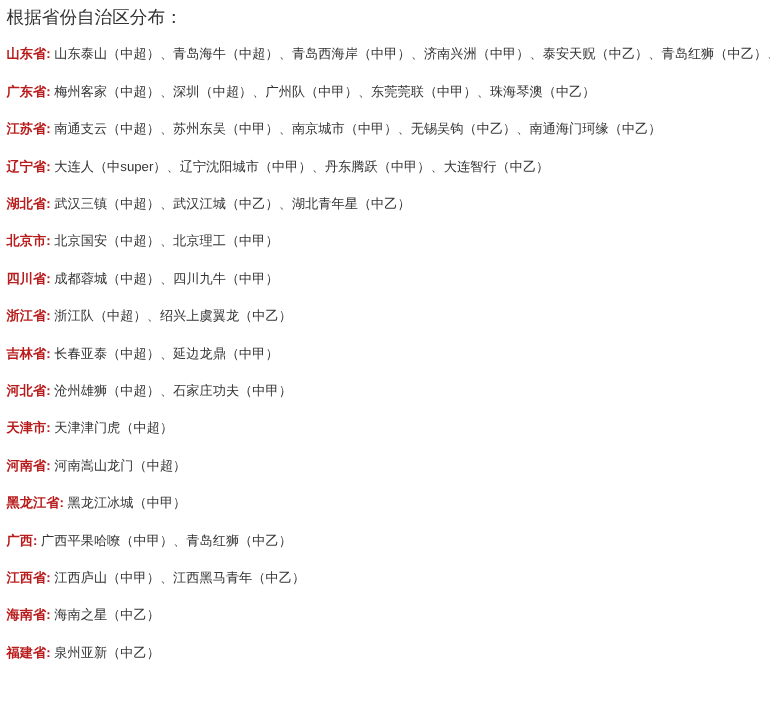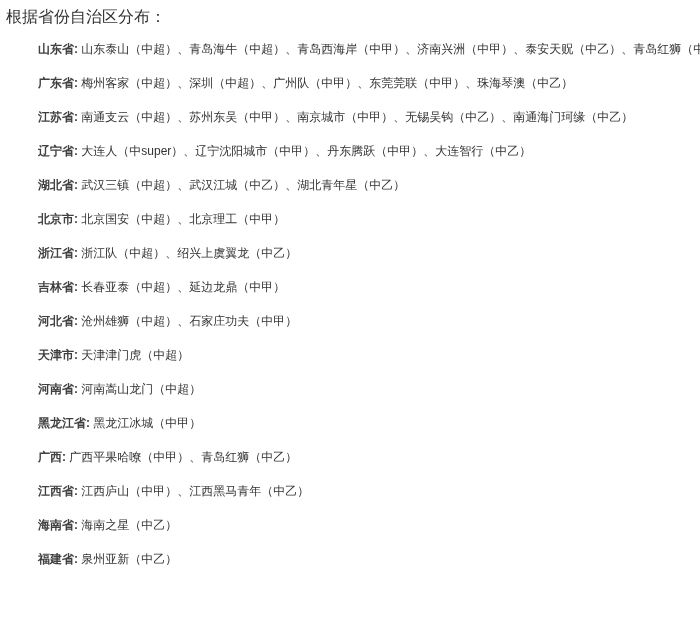--- a/index.html
+++ b/index.html
@@ -29,22 +29,21 @@
   }
   .row {
     line-height: 18px;
     padding: 8px 2px 8px 2px;
     white-space: nowrap;
     font-size: 12px;
     color: #333333;
   }
   .region {
     font-weight: bold;
-    color: #404040;
-    margin-left: 32px;
+    color: #b91c1c;
   }
   .teams {
     color: #333333;
   }
 </style>
 </head>
 <body>
 
 <div class="page">
 
@@ -74,20 +73,24 @@
   <div class="row">
     <span class="region">湖北省:</span>
     <span class="teams">武汉三镇（中超）、武汉江城（中乙）、湖北青年星（中乙）</span>
   </div>
 
   <div class="row">
     <span class="region">北京市:</span>
     <span class="teams">北京国安（中超）、北京理工（中甲）</span>
   </div>
 
+  <div class="row">
+    <span class="region">四川省:</span>
+    <span class="teams">成都蓉城（中超）、四川九牛（中甲）</span>
+  </div>
 
   <div class="row">
     <span class="region">浙江省:</span>
     <span class="teams">浙江队（中超）、绍兴上虞翼龙（中乙）</span>
   </div>
 
   <div class="row">
     <span class="region">吉林省:</span>
     <span class="teams">长春亚泰（中超）、延边龙鼎（中甲）</span>
   </div>

